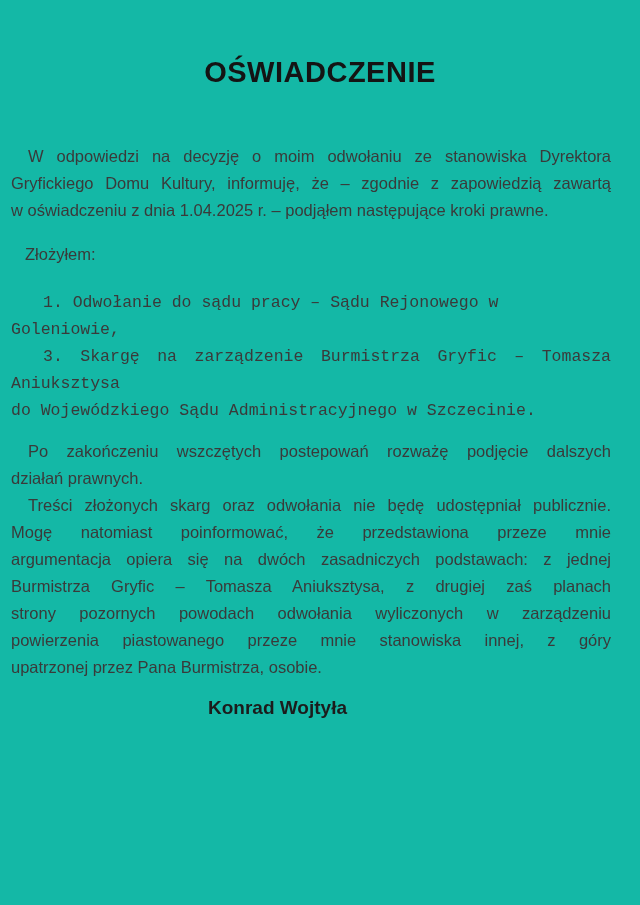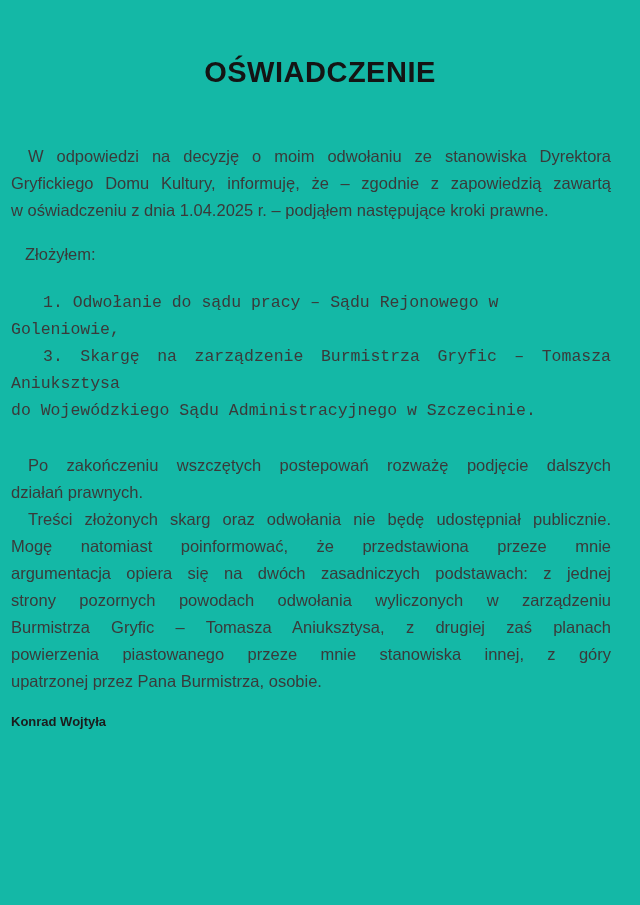--- a/index.html
+++ b/index.html
@@ -27,42 +27,42 @@
   .body {
     padding: 0 29px 0 11px;
     font-size: 16.5px;
     line-height: 27px;
     color: #3a3a3a;
   }
   .para { margin: 0; }
   .mt-intro   { margin-top: 51px; }
   .mt-zloz    { margin-top: 17px; }
   .mt-list    { margin-top: 21px; font-family: Liberation Mono, monospace; }
-  .mt-proc    { margin-top: 28px; }
+  .mt-proc    { margin-top: 14px; }
   .mt-disc    { margin-top: 0; }
   .mt-sign    { margin-top: 13px; }
   
   .ln {
     text-align: justify;
     text-align-last: justify;
   }
   
   .ln-last {
     text-align: left;
     text-align-last: left;
   }
   .indent-p  { text-indent: 17px; }
   .indent-z  { text-indent: 14px; }
   .indent-li { text-indent: 32px; }
   .signature {
-    text-align: left;
+    text-align: center;
     padding-right: 67px;
     font-weight: bold;
     color: #1c1c1c;
-    font-size: 13px;
+    font-size: 19px;
     line-height: 27px;
   }
 </style>
 </head>
 <body>
 
 <div class="page">
 
   <h1 class="title">OŚWIADCZENIE</h1>
 
@@ -94,22 +94,22 @@
 
     <div class="para mt-proc">
       <div class="ln indent-p">Po zakończeniu wszczętych postepowań rozważę podjęcie dalszych</div>
       <div class="ln-last">działań prawnych.</div>
     </div>
 
     <div class="para mt-disc">
       <div class="ln indent-p">Treści złożonych skarg oraz odwołania nie będę udostępniał publicznie.</div>
       <div class="ln">Mogę natomiast poinformować, że przedstawiona przeze mnie</div>
       <div class="ln">argumentacja opiera się na dwóch zasadniczych podstawach: z jednej</div>
+      <div class="ln">Burmistrza Gryfic – Tomasza Aniuksztysa, z drugiej zaś planach</div>
       <div class="ln">strony pozornych powodach odwołania wyliczonych w zarządzeniu</div>
-      <div class="ln">Burmistrza Gryfic – Tomasza Aniuksztysa, z drugiej zaś planach</div>
       <div class="ln">powierzenia piastowanego przeze mnie stanowiska innej, z góry</div>
       <div class="ln-last">upatrzonej przez Pana Burmistrza, osobie.</div>
     </div>
 
     <div class="signature mt-sign">Konrad Wojtyła</div>
 
   </div>
 </div>
 
 </body></html>

